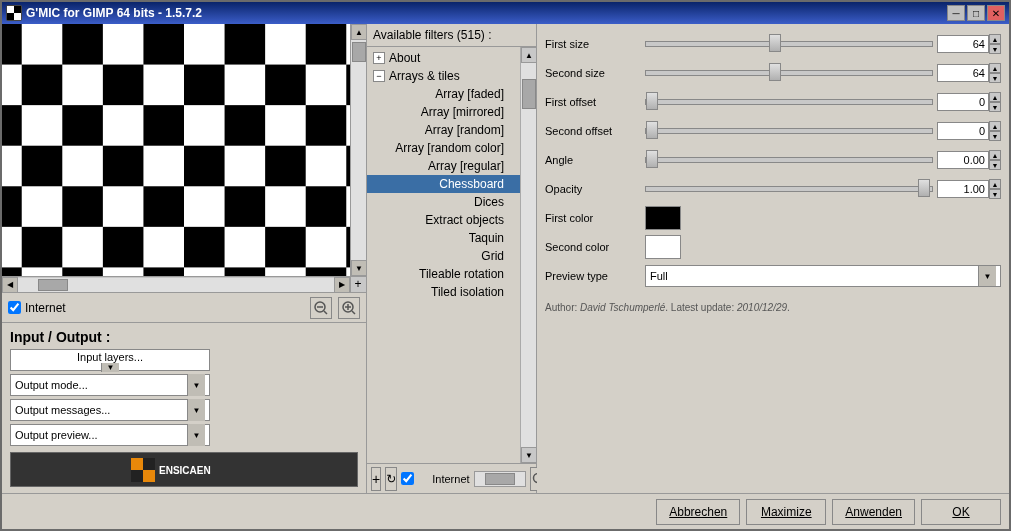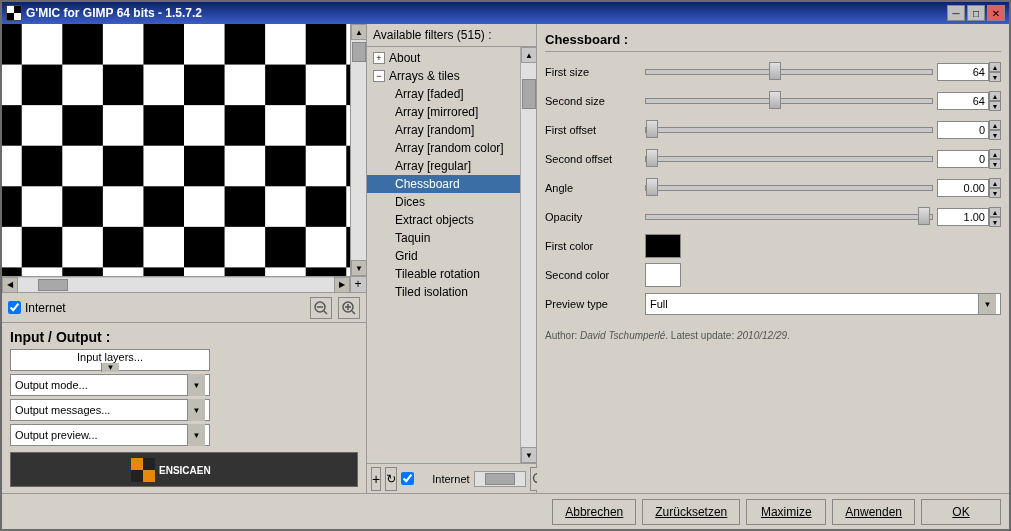--- a/index.html
+++ b/index.html
@@ -199,20 +199,21 @@
       font-size: 9px;
       margin-right: 4px;
       background: white;
     }
     .filter-item {
       padding: 2px 16px 2px 28px;
       cursor: pointer;
       white-space: nowrap;
       overflow: hidden;
       text-overflow: ellipsis;
+      text-align: right;
     }
     .filter-item.selected {
       background: #3a6ea5;
       color: white;
     }
     .scroll-btn {
       width: 16px;
       height: 16px;
       background: #c8c8c8;
       border: 1px solid #999;
@@ -604,21 +605,20 @@
         <div class="magnify-btn">
           <svg width="16" height="16" viewBox="0 0 16 16">
             <circle cx="7" cy="7" r="4.5" stroke="#555" stroke-width="1.5" fill="none"></circle>
             <line x1="10.5" y1="10.5" x2="14" y2="14" stroke="#555" stroke-width="1.5"></line>
           </svg>
         </div>
       </div>
     </div>
 
     <div class="settings-panel">
-      <div class="settings-title">Chessboard :</div>
 
       <div class="setting-row">
         <span class="setting-label">First size</span>
         <div class="setting-slider-container">
           <div class="setting-slider-track" style="flex:1;position:relative;height:6px;background:#c8c8c8;border:1px solid #888;">
             <div class="setting-slider-thumb" style="left:43%;"></div>
           </div>
         </div>
         <div class="setting-value">64</div>
         <div class="setting-spinners">
@@ -716,18 +716,17 @@
       </div>
 
       <div class="author-info">
         <span>Author: <em>David Tschumperlé</em>.    Latest update: <em>2010/12/29</em>.</span>
       </div>
     </div>
   </div>
 
   <div class="bottom-bar">
     <button class="action-btn">Abbrechen</button>
-    <button class="action-btn">Zurücksetzen</button>
     <button class="action-btn">Maximize</button>
     <button class="action-btn">Anwenden</button>
     <button class="action-btn">OK</button>
   </div>
 </div>
 
 </body></html>

